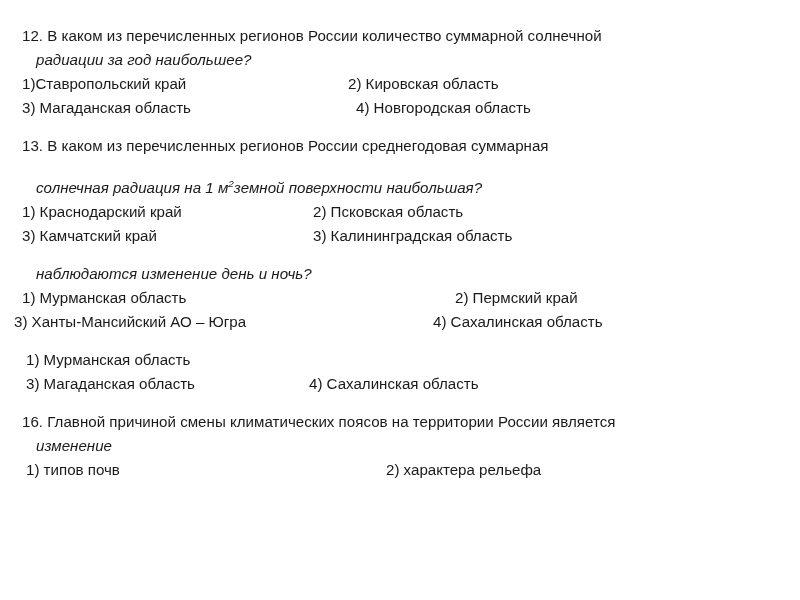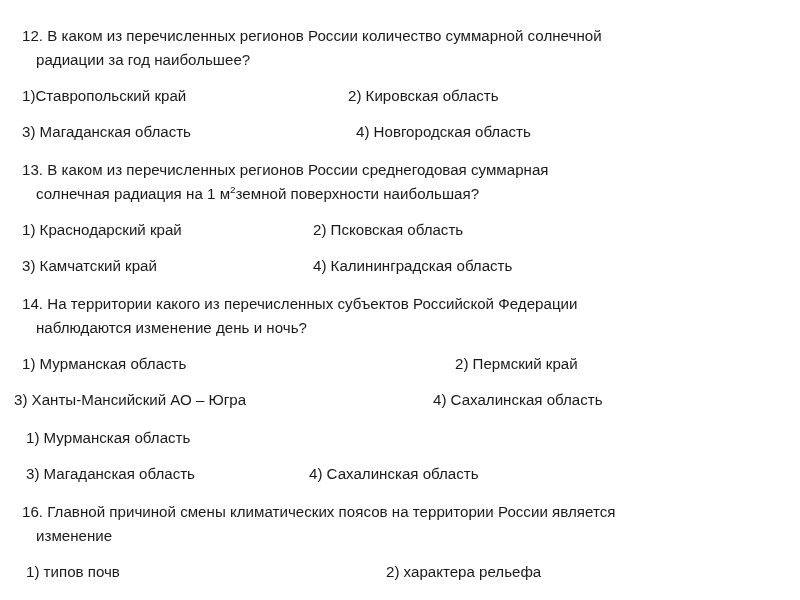--- a/index.html
+++ b/index.html
@@ -37,44 +37,44 @@
     white-space: nowrap;
     letter-spacing: 0.02px;
   }
 
   
   .stem-first {
     padding-left: 8px;
   }
   .stem-cont {
     padding-left: 22px;
+    font-style: italic;
   }
 
   
   .opt-row {
     display: block;
     position: relative;
     height: 24px;
     line-height: 24px;
-    margin-top: 12px;
   }
   .opt {
     position: absolute;
     top: 0;
     white-space: nowrap;
     font-size: 15.1px;
   }
 
   sup.unit {
     font-size: 0.66em;
     vertical-align: super;
     line-height: 0;
   }
 
-  .sq-wrap { white-space: nowrap; }
+  .sq-wrap { white-space: nowrap; margin-top: 18px; }
 </style>
 </head>
 <body>
 
 <div class="page">
 
   <div class="question-block">
     <div class="q-line stem-first">12. В каком из перечисленных регионов России количество суммарной солнечной</div>
     <div class="q-line stem-cont">радиации за год наибольшее?</div>
     <div class="opt-row">
@@ -89,26 +89,25 @@
 
   <div class="question-block">
     <div class="q-line stem-first">13. В каком из перечисленных регионов России среднегодовая суммарная</div>
     <div class="q-line stem-cont sq-wrap"><span>солнечная радиация на 1 м</span><sup class="unit">2</sup><span>земной поверхности наибольшая?</span></div>
     <div class="opt-row">
       <span class="opt" style="left:8px">1) Краснодарский край</span>
       <span class="opt" style="left:299px">2) Псковская область</span>
     </div>
     <div class="opt-row">
       <span class="opt" style="left:8px">3) Камчатский край</span>
-      <span class="opt" style="left:299px">4) Калининградская область</span>
+      <span class="opt" style="left:299px">3) Калининградская область</span>
     </div>
   </div>
 
   <div class="question-block">
-    <div class="q-line stem-first">14. На территории какого из перечисленных субъектов Российской Федерации</div>
     <div class="q-line stem-cont">наблюдаются изменение день и ночь?</div>
     <div class="opt-row">
       <span class="opt" style="left:8px">1) Мурманская область</span>
       <span class="opt" style="left:441px">2) Пермский край</span>
     </div>
     <div class="opt-row">
       <span class="opt" style="left:0">3) Ханты-Мансийский АО – Югра</span>
       <span class="opt" style="left:419px">4) Сахалинская область</span>
     </div>
   </div>

